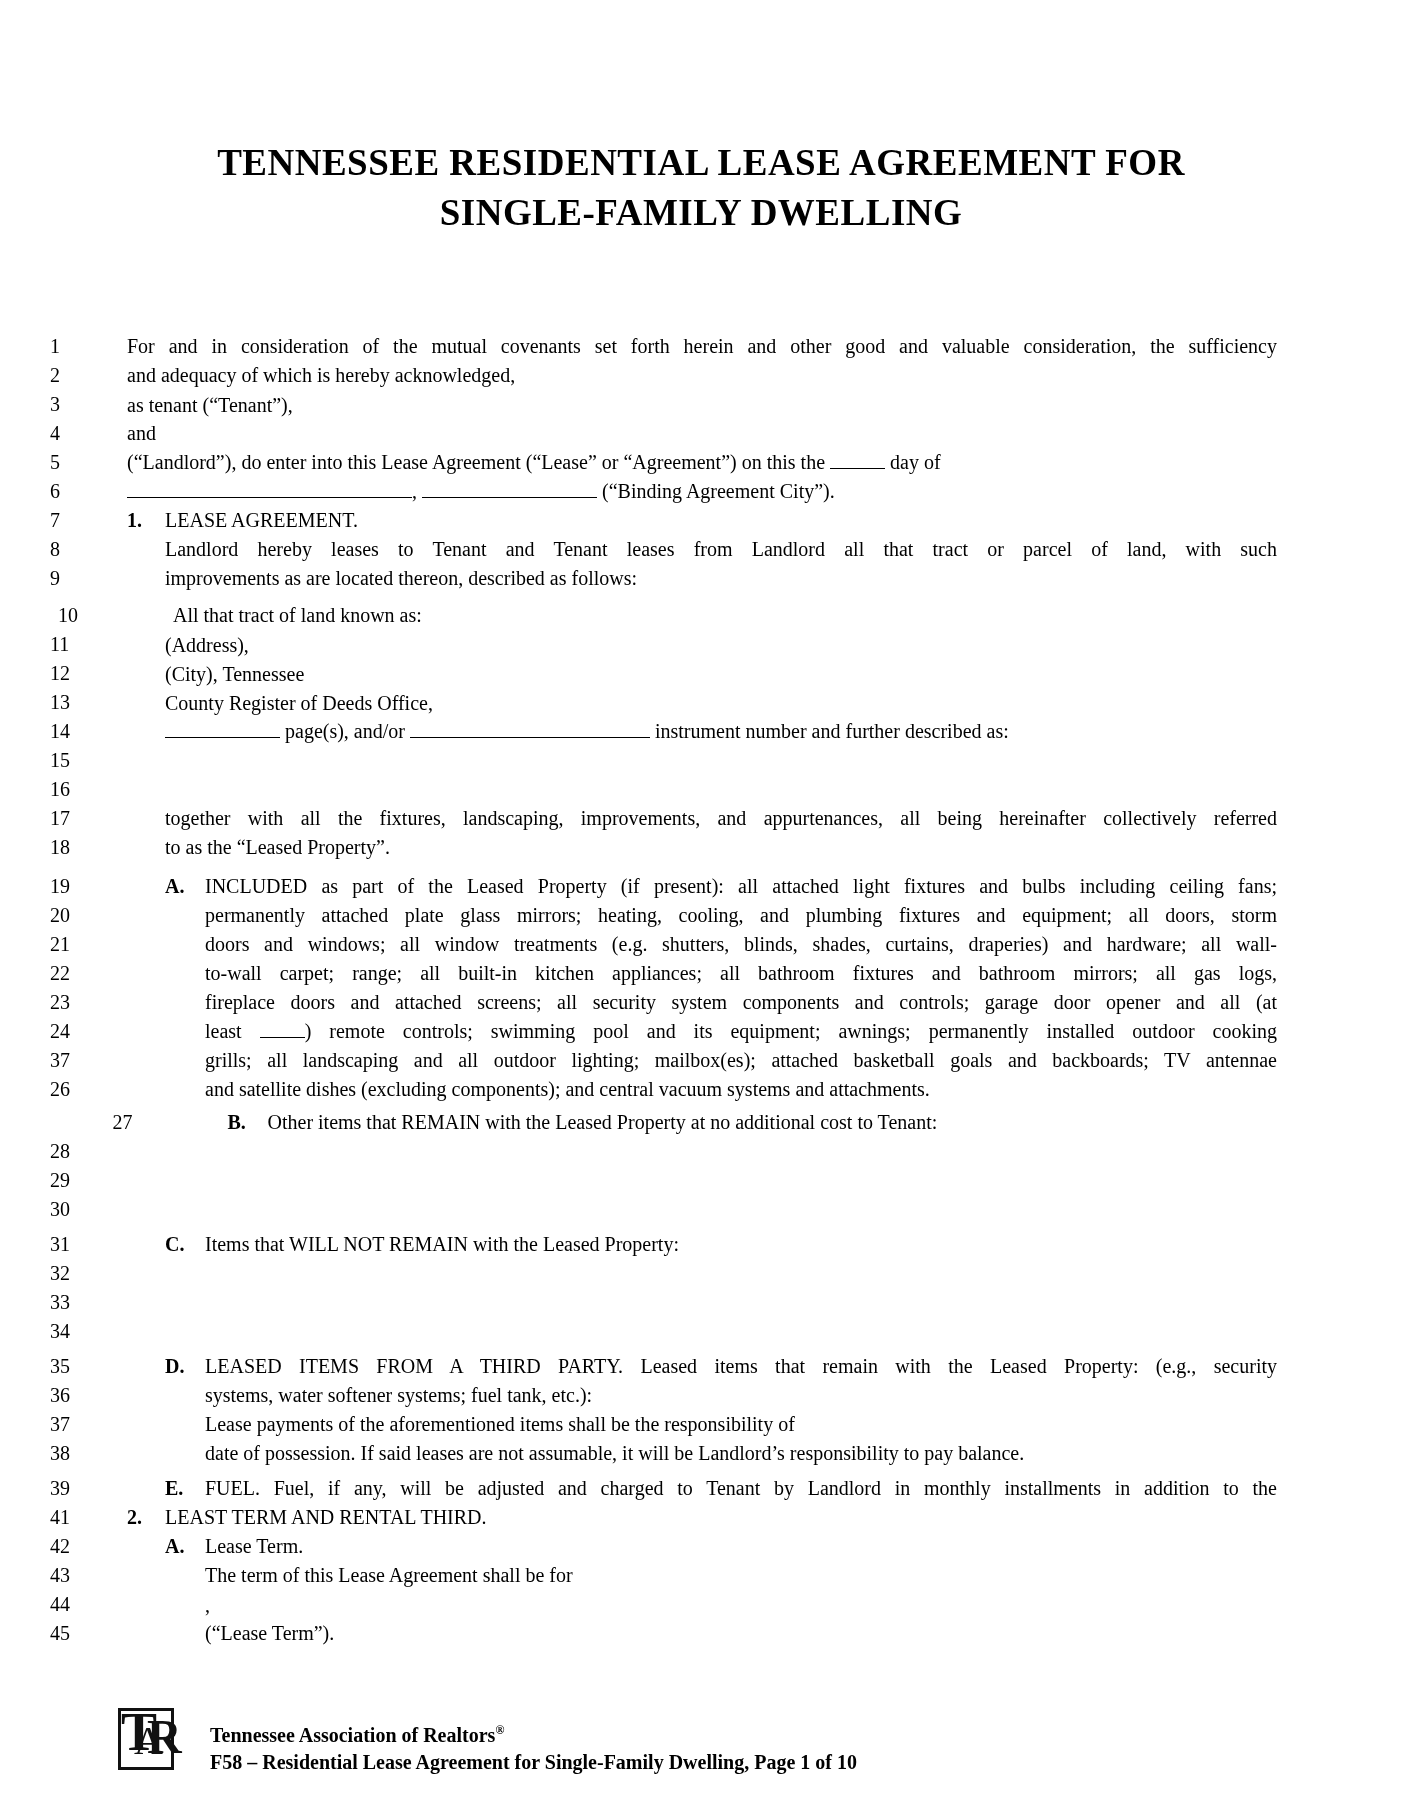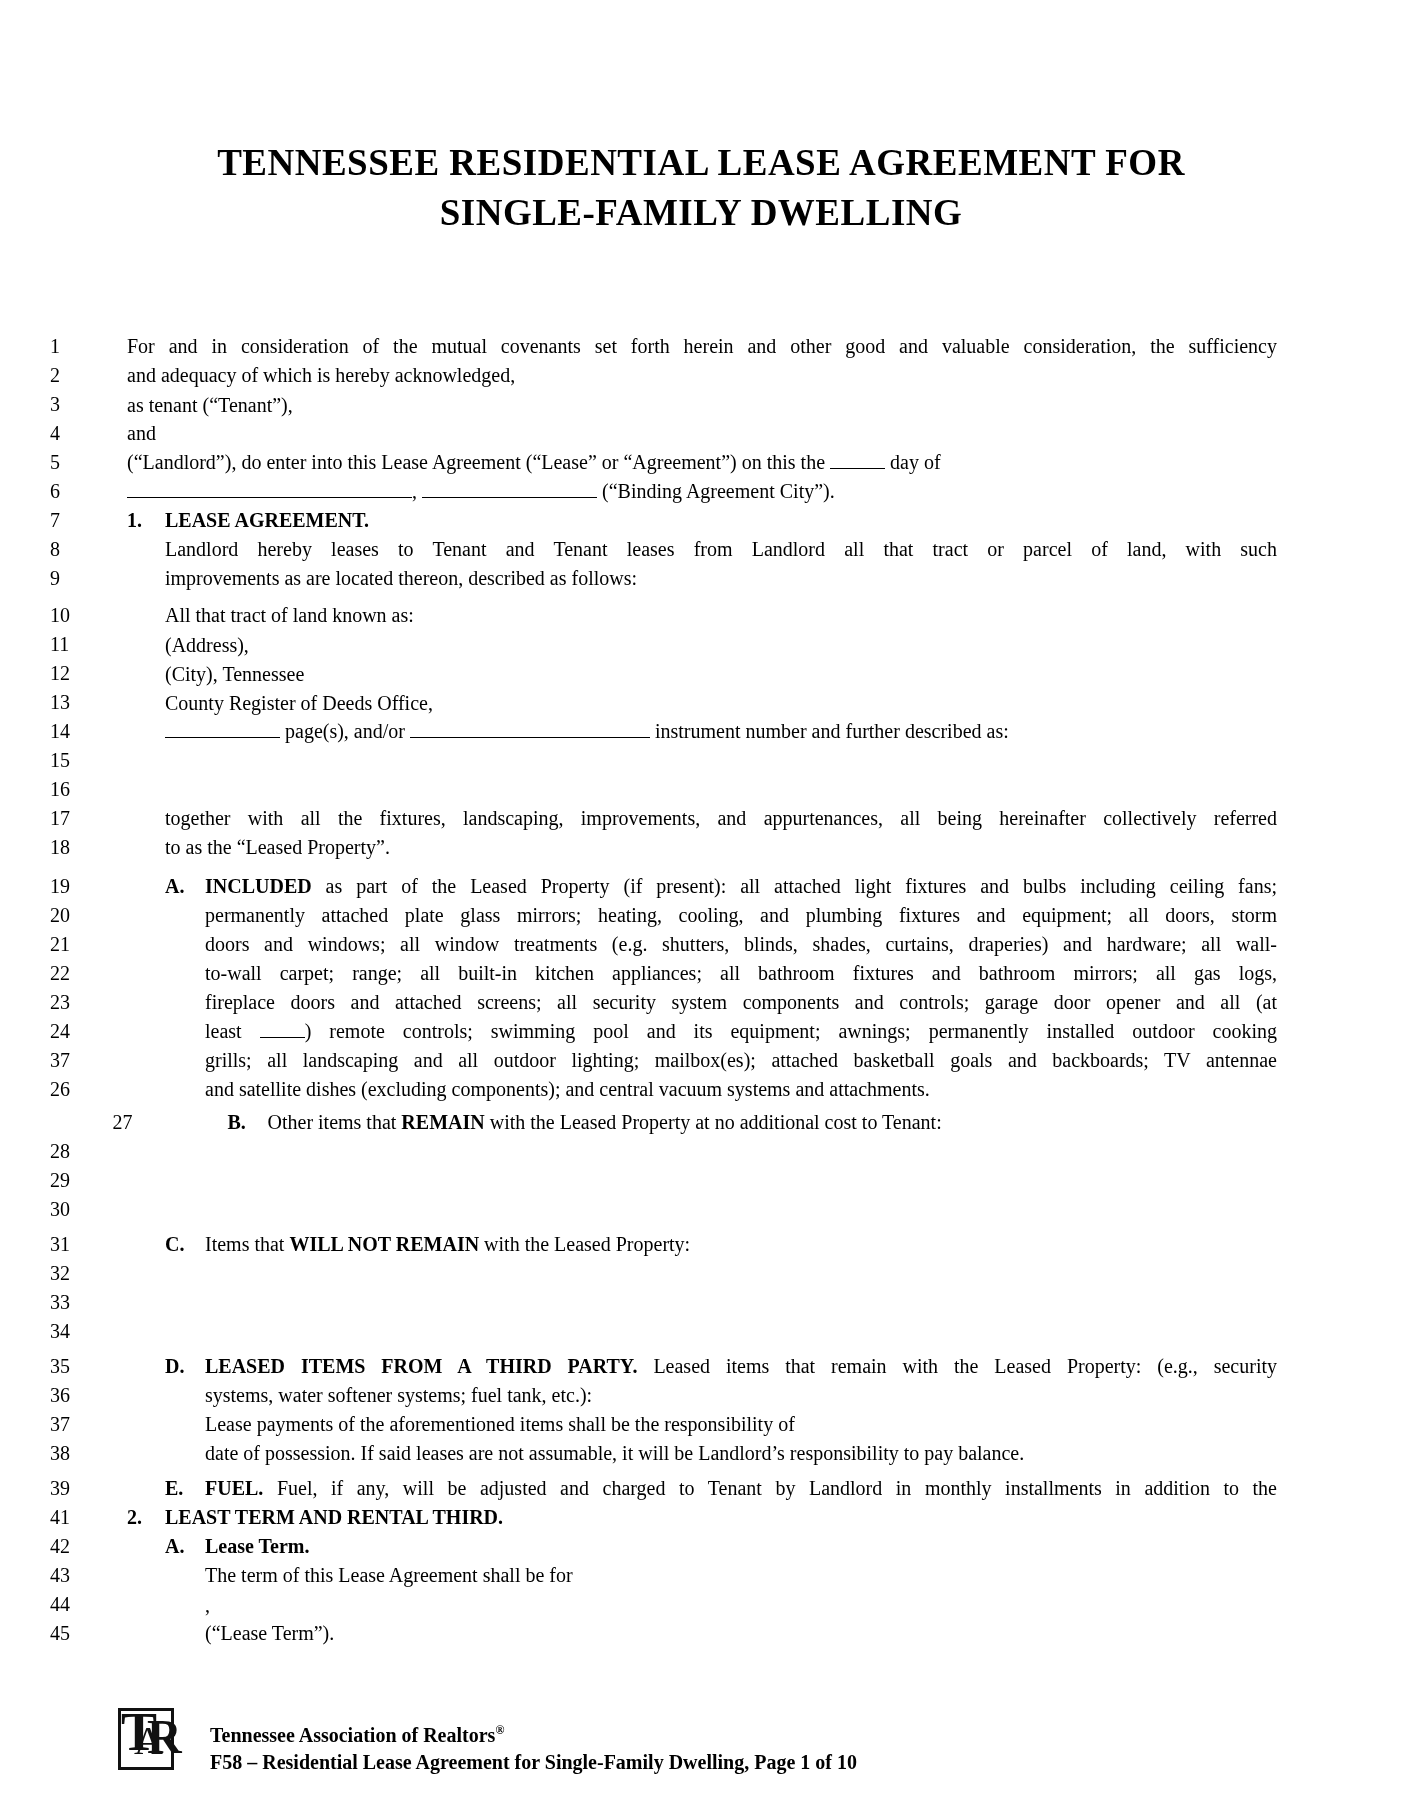--- a/index.html
+++ b/index.html
@@ -40,21 +40,21 @@
     align-items:baseline;
   }
   .ind0 { margin-left:0;   flex:0 0 1150px; }
   .ind1 { margin-left:38px; flex:0 0 1112px; }
   .ind2 { margin-left:78px; flex:0 0 1072px; }
   .lab { font-weight:bold; flex:0 0 auto; }
   .ct { flex:1 1 auto; min-width:0; }
   .ct.just { text-align:justify; text-align-last:justify; word-spacing:-0.5px; }
   .ct.left { text-align:left; }
   .ct.flexline { display:flex; align-items:baseline; column-gap:7px;flex-direction:column; }
-  .b { font-weight:bold; }
+  .b { font-weight:normal; }
   .bl {
     display:inline-block;
     height:17px;
     border-bottom:1.8px solid #000;
     vertical-align:baseline;
   }
   .footer { position:absolute; left:0; top:1702px; width:100%; }
   .logo {
     position:absolute; left:118px; top:6px;
     width:56px; height:62px;
@@ -134,21 +134,21 @@
         <div class="body ind1">
           <div class="ct just"><span>Landlord hereby leases to Tenant and Tenant leases from Landlord all that tract or parcel of land, with such</span></div>
         </div>
       </div>
       <div class="row">
         <span class="num">9</span>
         <div class="body ind1">
           <div class="ct left"><span>improvements as are located thereon, described as follows:</span></div>
         </div>
       </div>
-      <div class="row" style="margin-top: 8px;">
+      <div class="row" style="margin-top: 8px; padding-left: 8px;">
         <span class="num">10</span>
         <div class="body ind1">
           <div class="ct left"><span>All that tract of land known as:</span></div>
         </div>
       </div>
       <div class="row">
         <span class="num">11</span>
         <div class="body ind1">
           <div class="ct flexline">
             <span class="bl" style="flex: 1 1 0px;"></span>

